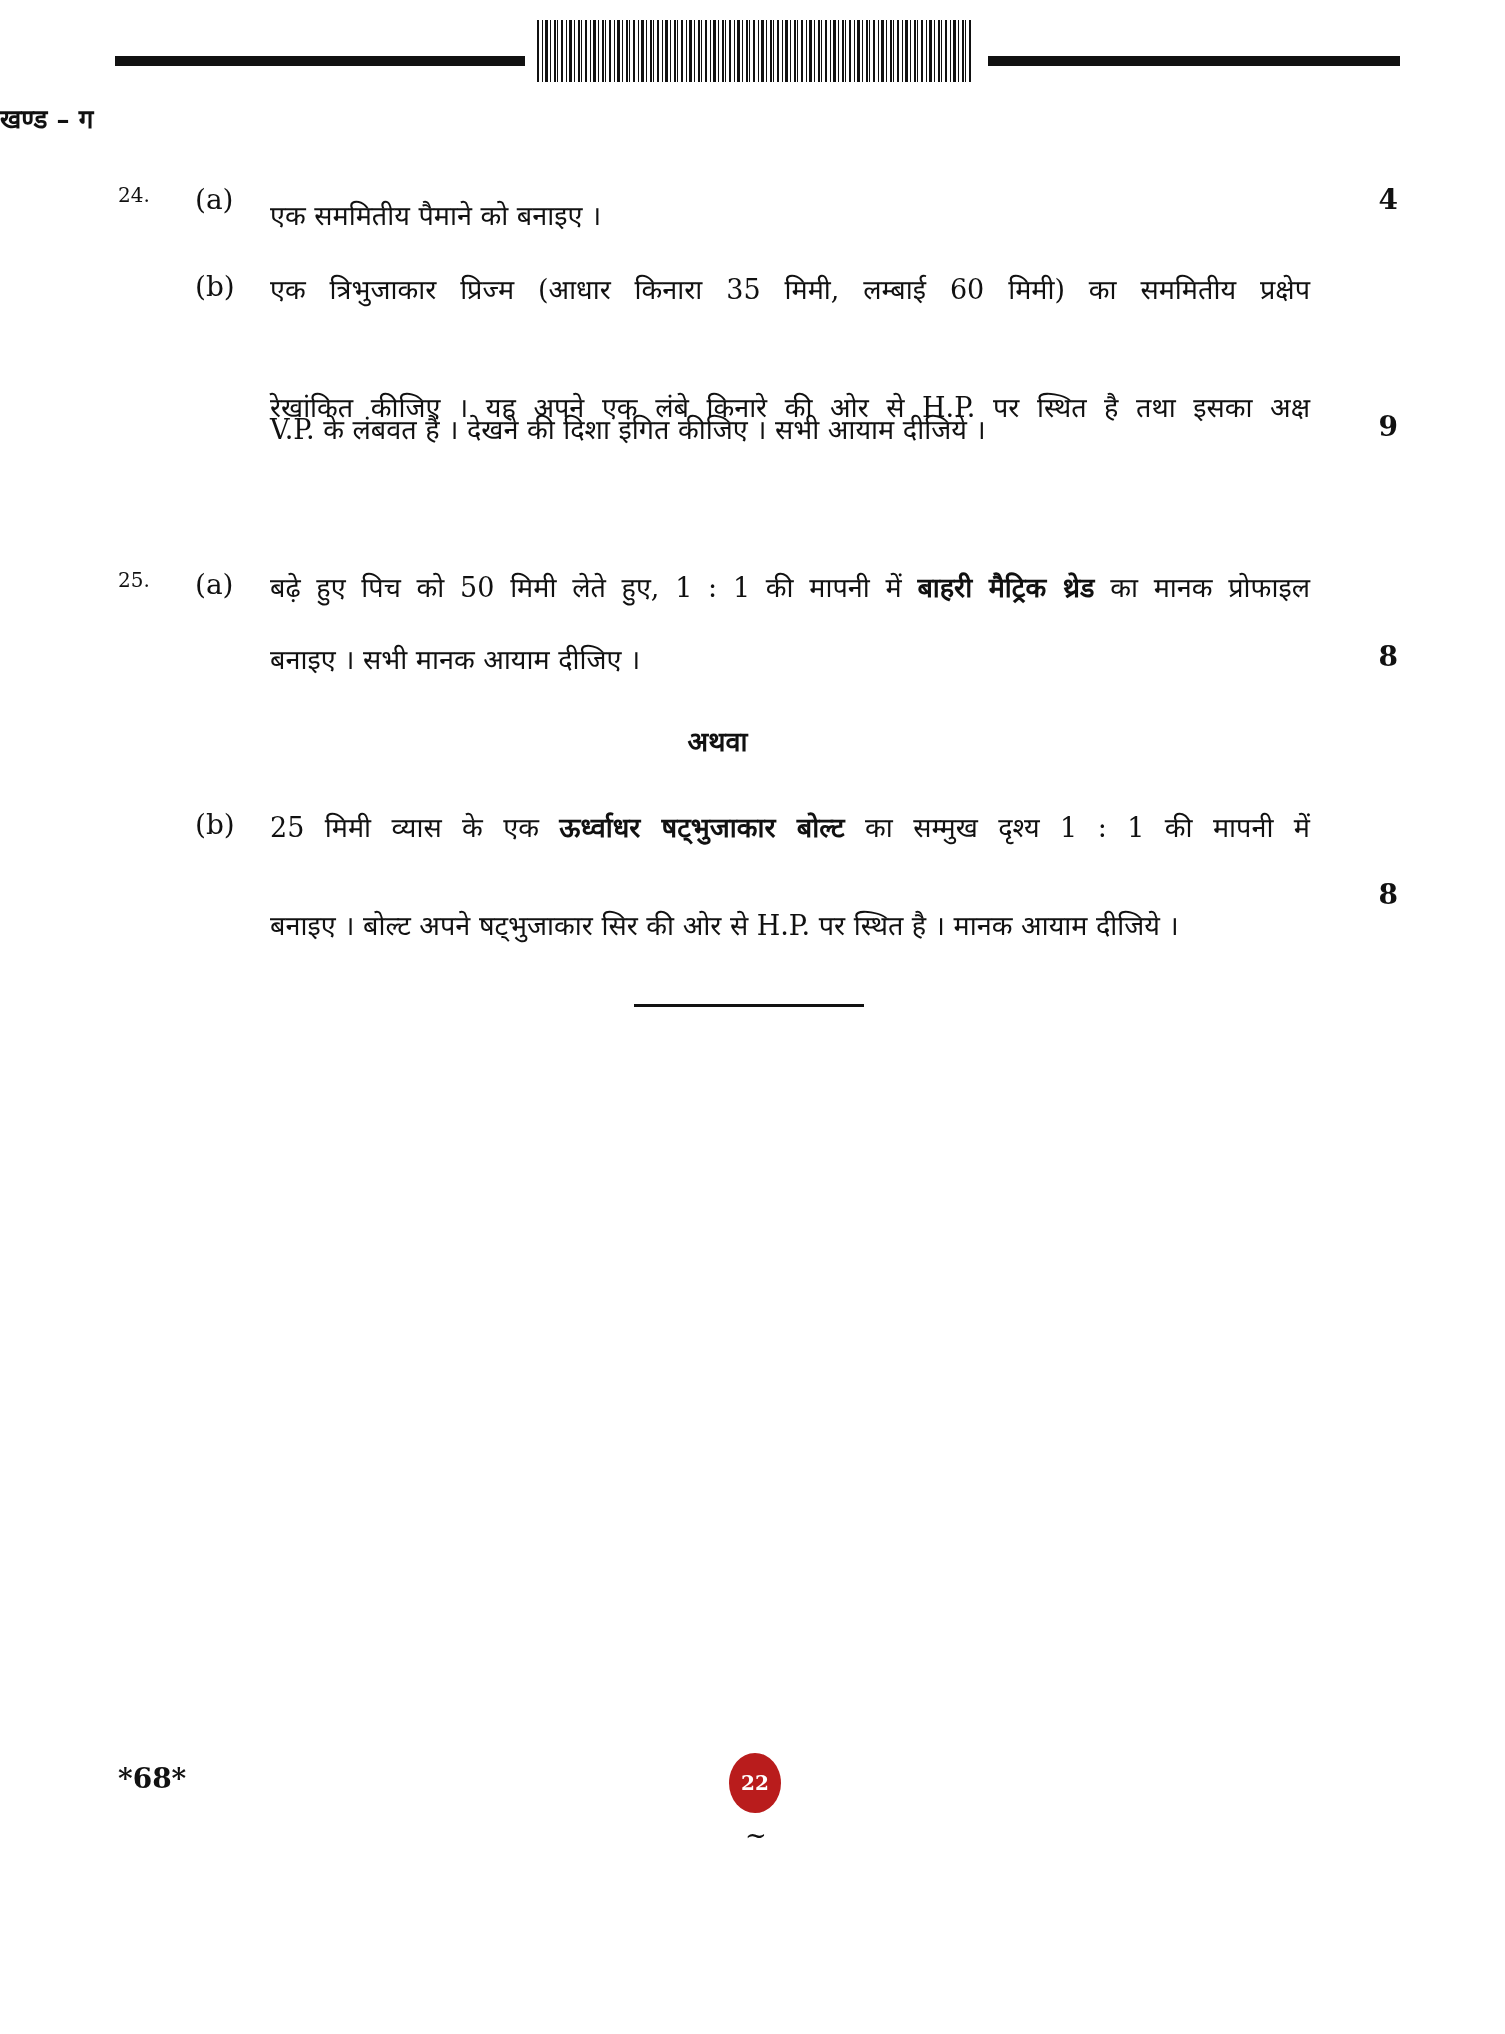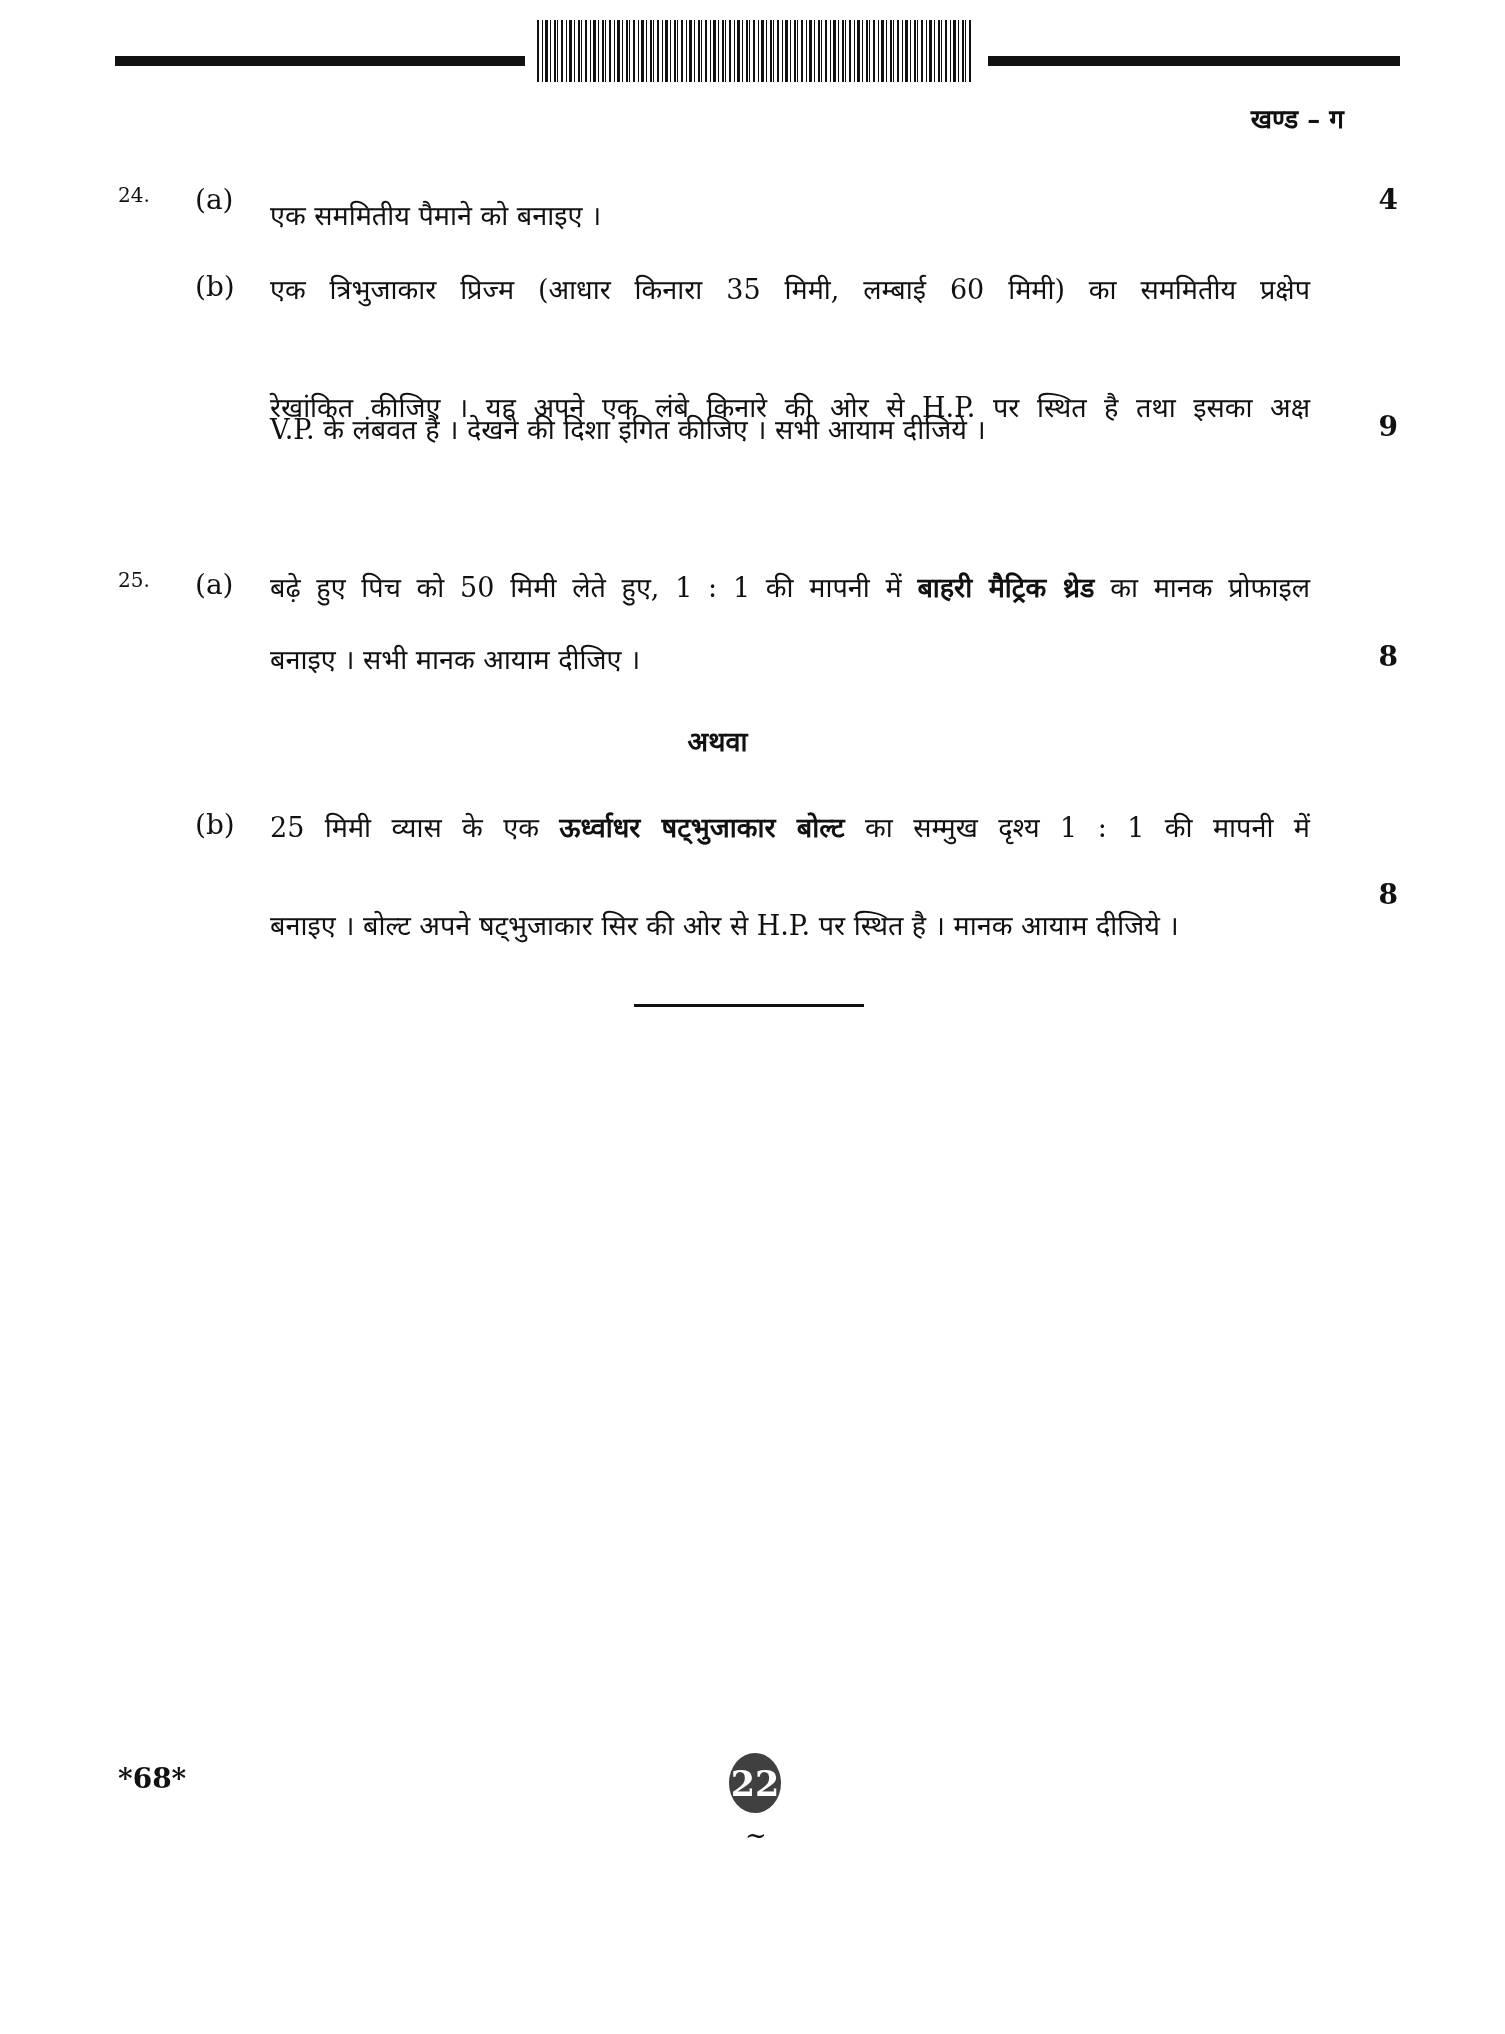--- a/index.html
+++ b/index.html
@@ -11,40 +11,40 @@
   .rule.left { left: 115px; width: 410px; }
   .rule.right { left: 988px; width: 412px; }
   .barcode {
     position: absolute; left: 537px; top: 20px; width: 437px; height: 62px;
     background: repeating-linear-gradient(90deg,
       #111 0 2px, #fff 2px 5px, #111 5px 6px, #fff 6px 8px,
       #111 8px 11px, #fff 11px 13px, #111 13px 14px, #fff 14px 17px,
       #111 17px 19px, #fff 19px 20px, #111 20px 21px, #fff 21px 24px);
   }
   .section-title {
-    position: absolute; top: 100px; left: 0; width: 1344px; text-align: right;
+    position: absolute; top: 100px; left: 0; width: 1344px; text-align: left;
     font-size: 26px; font-weight: bold;
   }
   .qnum { position: absolute; left: 118px; font-size: 20px; }
   .part { position: absolute; left: 195px; font-size: 28px; }
   .marks { position: absolute; left: 1358px; width: 40px; text-align: right; font-size: 28px; font-weight: bold; }
   .text { position: absolute; left: 270px; width: 1040px; font-size: 27px; }
   .justify { text-align: justify; text-align-last: justify; }
   b { font-weight: bold; }
   .or {
     position: absolute; top: 722px; left: 0; width: 1435px; text-align: center;
     font-size: 27px; font-weight: bold;
   }
   .end-rule { position: absolute; left: 634px; top: 1004px; width: 230px; height: 3px; background: #111; }
   .code { position: absolute; left: 118px; top: 1762px; font-size: 28px; font-weight: bold; }
   .pagenum {
     position: absolute; left: 729px; top: 1753px; width: 52px; height: 60px;
-    border-radius: 50%; background: #404040; color: #fff;
+    border-radius: 50%; background: #b91c1c; color: #fff;
     display: flex; align-items: center; justify-content: center;
-    font-size: 35px; font-weight: bold;
+    font-size: 20px; font-weight: bold;
   }
   .tilde { position: absolute; left: 745px; top: 1820px; font-size: 26px; }
 </style>
 </head>
 <body>
 
 <div class="rule left"></div>
 <div class="barcode"></div>
 <div class="rule right"></div>
 

